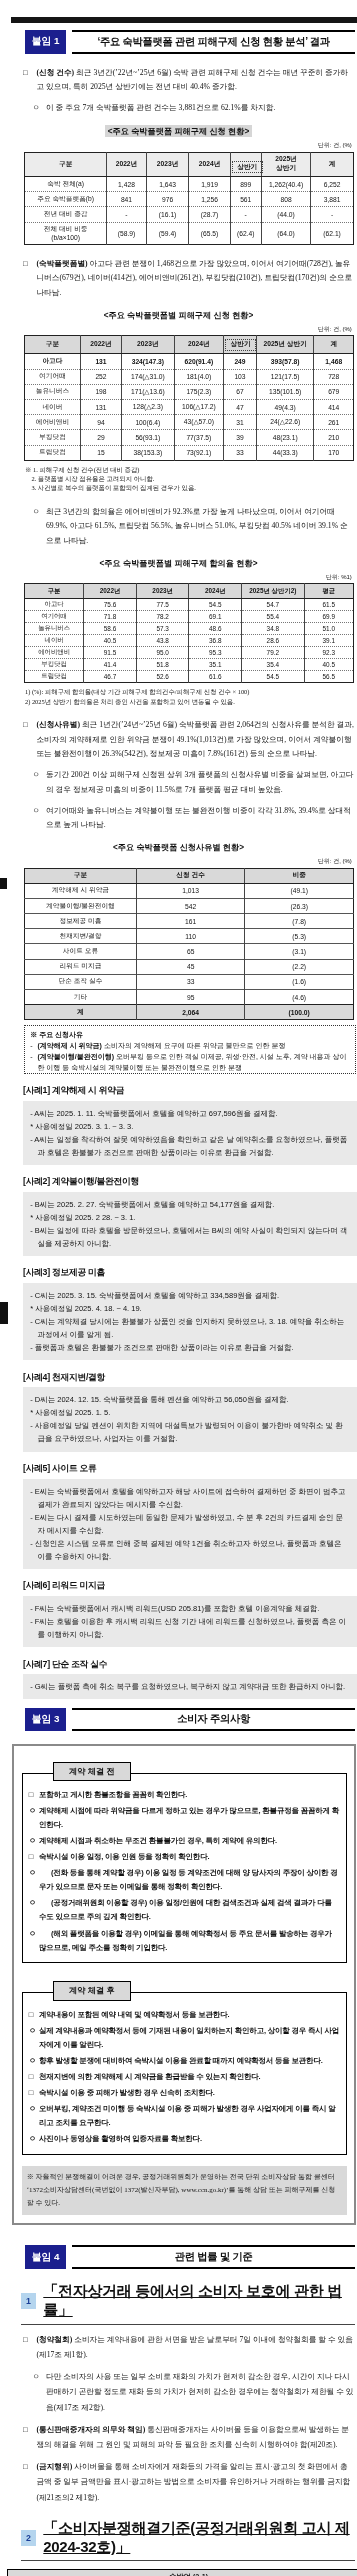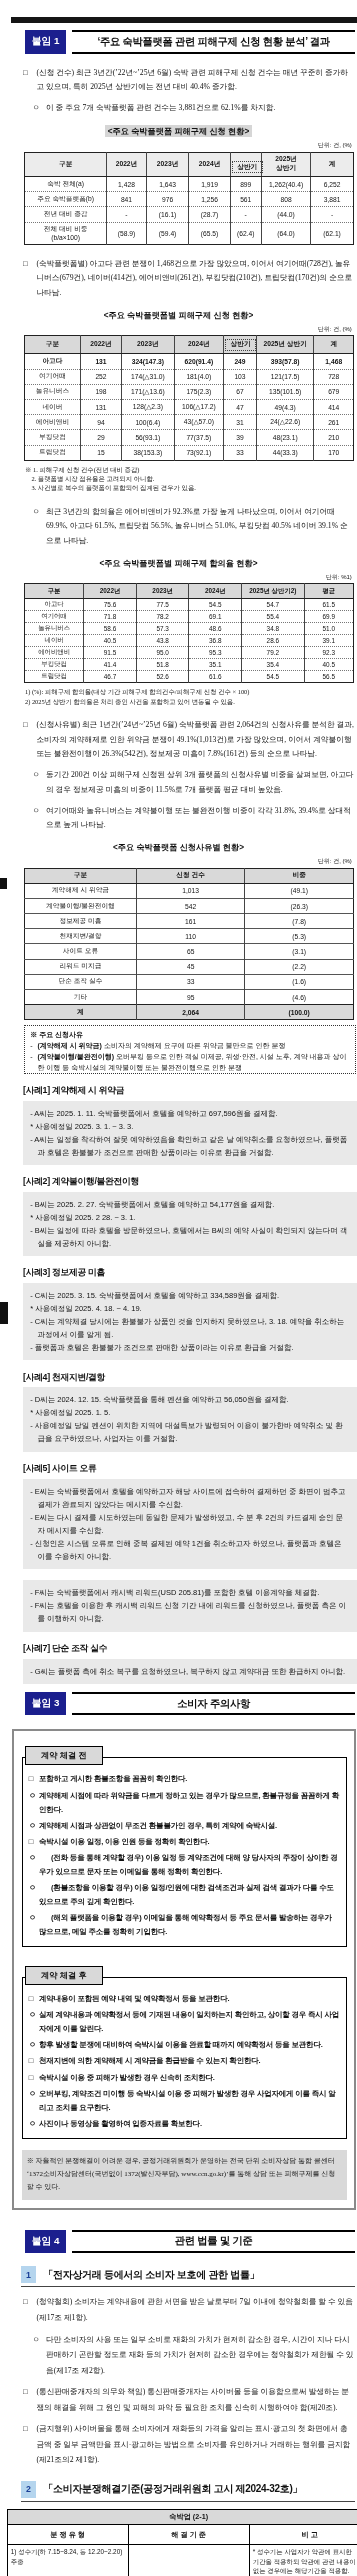--- a/index.html
+++ b/index.html
@@ -10,21 +10,21 @@
   .att-head{display:flex;align-items:stretch;margin:7.2px 2.1px 0 25px;justify-content:space-between;}
   .att-badge{background:#1b1f8e;color:#fff;font-weight:bold;font-size:9.8px;
              padding:2.1px 6.7px;display:flex;align-items:center;white-space:nowrap;}
   .att-title{flex:1;text-align:center;font-size:10.3px;font-weight:bold;
              border-top:2.6px double #000;border-bottom:2.6px double #000;
              padding:2.6px 0;margin-left:6.2px;letter-spacing:-0.3px;}
   
   .pgroup{margin:12.4px 3.1px 0 23px;font-family:"Liberation Serif",serif;font-size:7.7px;}
   .pgroup .item{position:relative;padding-left:13.4px;line-height:14.4px;margin-bottom:6.7px;}
   .pgroup .item .mk{position:absolute;left:0;font-weight:bold;}
-  .pgroup .item .ld{font-weight:normal;}
+  .pgroup .item .ld{font-weight:bold;}
   .pgroup .item.sub{padding-left:23px;}
   .pgroup .item.sub .mk{left:9.3px;font-weight:normal;}
   
   .tbl-title{text-align:center;font-size:8.2px;font-weight:bold;margin-top:9.3px;}
   .tbl-title .hl{background:#d6d6d6;padding:0.5px 3.1px;display:inline-block;}
   .unit{text-align:right;font-size:6px;margin:4.1px 5.2px 1.5px 0;}
   
   table.simple{border-collapse:collapse;width:calc(100% - 27px);margin-left:24px;
                font-size:6.7px;table-layout:fixed;}
   table.simple th,table.simple td{border-left:0.5px solid #444;text-align:center;
@@ -50,37 +50,37 @@
   .dotted-box .item .mk{position:absolute;left:0;}
   .dotted-box .item .ld{font-weight:bold;}
   .dotted-box .item.b{font-weight:bold;padding-left:0;}
   
   .case{margin:11.3px 0 8.2px 23px;}
   .case-title{font-size:8.8px;font-weight:bold;letter-spacing:-0.3px;}
   .case-box{background:#e9e9e9;margin-top:3.6px;padding:6.2px 7.2px;font-size:7.5px;}
   .case-box .cline{line-height:13px;padding-left:7.2px;text-indent:-7.2px;white-space:pre-wrap;}
   
   .caution-outer{border:2.6px solid #8a8a8a;margin:13.4px 1px 0 12.4px;padding:7.2px 7.2px 8.2px 7.2px;}
-  .c-label{position:relative;z-index:2;top:8.2px;margin-left:3px;display:inline-block;
+  .c-label{position:relative;z-index:2;top:8.2px;margin-left:31px;display:inline-block;
            background:#d9d9d9;border:0.8px solid #000;padding:3.1px 15.5px;
            font-weight:bold;font-size:8.2px;}
   .c-box{border:0.8px solid #000;padding:14.4px 6.2px 5.2px 6.2px;}
   .c-box .item{position:relative;padding-left:10.3px;line-height:14px;margin-bottom:2.1px;
                font-size:7.5px;font-weight:600;letter-spacing:-0.2px;}
   .c-box .item .mk{position:absolute;left:0;}
   .c-box .item.h{font-weight:bold;}
   .c-box .item .ld{font-weight:bold;padding-left:12px;}
   .c-note{background:#d9d9d9;margin-top:11.3px;padding:5.2px 5.2px;
           font-family:"Liberation Serif",serif;font-size:7px;line-height:13px;}
   
   .law-head{display:flex;align-items:center;border-bottom:1px solid #444;
             padding-bottom:3.6px;margin:13.4px 2.1px 0 20.6px;}
   .law-num{background:#b5d5ee;color:#1b3f97;font-size:8.8px;font-weight:bold;
            min-width:15.5px;text-align:center;padding:3.1px 0;}
-  .law-title{font-size:10px;font-weight:bold;padding-left:7.2px;letter-spacing:-0.3px;}
+  .law-title{font-size:15px;font-weight:bold;padding-left:7.2px;letter-spacing:-0.3px;text-decoration:underline;}
   .law-body{margin-top:7.2px;}
   .law-body .item{line-height:15.5px;margin-bottom:6.2px;}
   
   .stdwrap{margin-left:6.7px;width:350px;overflow:hidden;}
   table.std{border-collapse:collapse;border:1px solid #000;width:364px;
             font-size:6.4px;table-layout:fixed;}
   table.std th,table.std td{border-left:0.5px solid #000;padding:2.6px 3.1px;vertical-align:top;}
   table.std th:first-child,table.std td:first-child{border-left:none;}
   table.std tr.cap th{background:#d9d9d9;border-bottom:0.5px solid #000;text-align:center;
             font-size:7.2px;padding:2.1px;}
@@ -477,20 +477,21 @@
     </div>
     <div class="case">
       <div class="case-title">[사례5] 사이트 오류</div>
       <div class="case-box">
           <div class="cline">- E씨는 숙박플랫폼에서 호텔을 예약하고자 해당 사이트에 접속하여 결제하던 중 화면이 멈추고 결제가 완료되지 않았다는 메시지를 수신함.</div>
           <div class="cline">- E씨는 다시 결제를 시도하였는데 동일한 문제가 발생하였고, 수 분 후 2건의 카드결제 승인 문자 메시지를 수신함.</div>
           <div class="cline">- 신청인은 시스템 오류로 인해 중복 결제된 예약 1건을 취소하고자 하였으나, 플랫폼과 호텔은 이를 수용하지 아니함.</div>
         </div>
     </div>
     <div class="case">
+      <div class="case-title">[사례6] 리워드 미지급</div>
       <div class="case-box">
           <div class="cline">- F씨는 숙박플랫폼에서 캐시백 리워드(USD 205.81)를 포함한 호텔 이용계약을 체결함.</div>
           <div class="cline">- F씨는 호텔을 이용한 후 캐시백 리워드 신청 기간 내에 리워드를 신청하였으나, 플랫폼 측은 이를 이행하지 아니함.</div>
         </div>
     </div>
     <div class="case">
       <div class="case-title">[사례7] 단순 조작 실수</div>
       <div class="case-box">
           <div class="cline">- G씨는 플랫폼 측에 취소 복구를 요청하였으나, 복구하지 않고 계약대금 또한 환급하지 아니함.</div>
         </div>
@@ -501,24 +502,24 @@
     <div class="att-badge">붙임 3</div>
     <div class="att-title">소비자 주의사항</div>
   </div>
 
   <div class="caution-outer">
     <div>
       <div class="c-label">계약 체결 전</div>
       <div class="c-box">
           <div class="item h"><span class="mk">□</span><span>포함하고 게시한 환불조항을 꼼꼼히 확인한다.</span></div>
           <div class="item"><span class="mk">ㅇ</span><span>계약해제 시점에 따라 위약금을 다르게 정하고 있는 경우가 많으므로, 환불규정을 꼼꼼하게 확인한다.</span></div>
-          <div class="item"><span class="mk">ㅇ</span><span>계약해제 시점과 상관없이 무조건 환불불가인 경우, 특히 계약에 숙박시설.</span></div>
+          <div class="item"><span class="mk">ㅇ</span><span>계약해제 시점과 취소하는 무조건 환불불가인 경우, 특히 계약에 유의한다.</span></div>
           <div class="item h"><span class="mk">□</span><span>숙박시설 이용 일정, 이용 인원 등을 정확히 확인한다.</span></div>
           <div class="item"><span class="mk">ㅇ</span><span class="ld">(전화 등을 통해 계약할 경우) </span><span>이용 일정 등 계약조건에 대해 양 당사자의 주장이 상이한 경우가 있으므로 문자 또는 이메일을 통해 정확히 확인한다.</span></div>
-          <div class="item"><span class="mk">ㅇ</span><span class="ld">(환불조항을 이용할 경우) </span><span>이용 일정/인원에 대한 검색조건과 실제 검색 결과가 다를 수도 있으므로 주의 깊게 확인한다.</span></div>
+          <div class="item"><span class="mk">ㅇ</span><span class="ld">(공정거래위원회 이용할 경우) </span><span>이용 일정/인원에 대한 검색조건과 실제 검색 결과가 다를 수도 있으므로 주의 깊게 확인한다.</span></div>
           <div class="item"><span class="mk">ㅇ</span><span class="ld">(해외 플랫폼을 이용할 경우) </span><span>이메일을 통해 예약확정서 등 주요 문서를 발송하는 경우가 많으므로, 메일 주소를 정확히 기입한다.</span></div>
         </div>
     </div>
     <div style="height:10.3px"></div>
     <div>
       <div class="c-label">계약 체결 후</div>
       <div class="c-box">
           <div class="item h"><span class="mk">□</span><span>계약내용이 포함된 예약 내역 및 예약확정서 등을 보관한다.</span></div>
           <div class="item"><span class="mk">ㅇ</span><span>실제 계약내용과 예약확정서 등에 기재된 내용이 일치하는지 확인하고, 상이할 경우 즉시 사업자에게 이를 알린다.</span></div>
           <div class="item"><span class="mk">ㅇ</span><span>향후 발생할 분쟁에 대비하여 숙박시설 이용을 완료할 때까지 예약확정서 등을 보관한다.</span></div>

